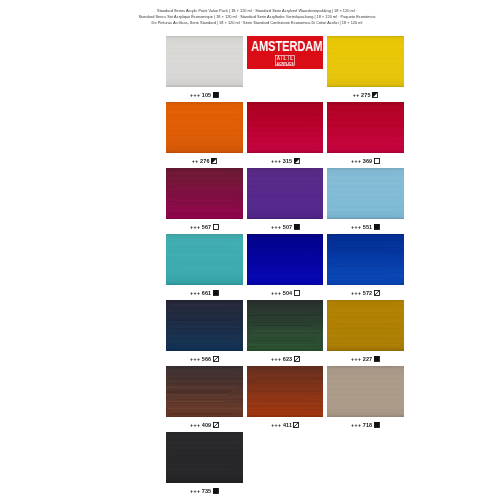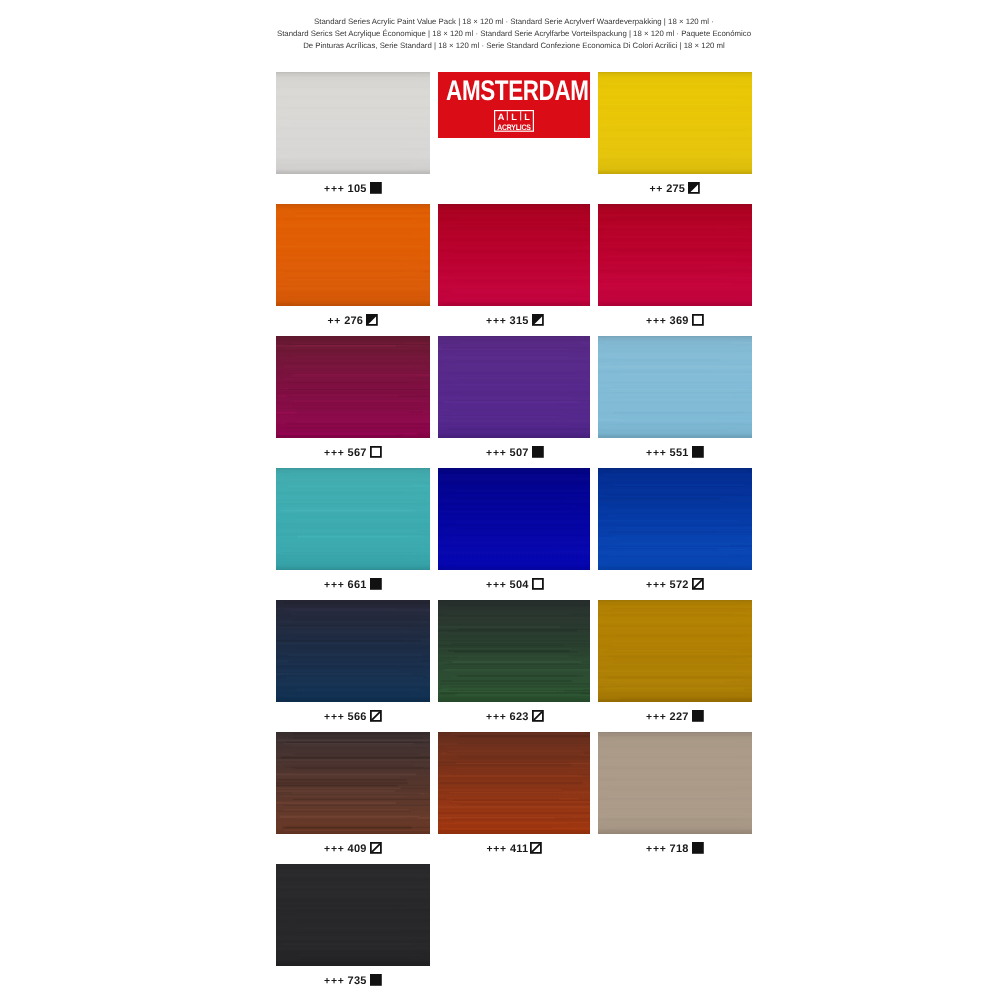--- a/index.html
+++ b/index.html
@@ -8,21 +8,21 @@
   .lab,.hline,.logo-brand,.logo-sub{will-change:transform;}
   #page{position:absolute;left:0;top:0;width:500px;height:500px;background:#fff;}
 
   
   #header{position:absolute;left:132px;top:7.5px;width:250px;text-align:center;}
   .hline{font-size:3.9px;line-height:6.4px;color:#363638;letter-spacing:0.002em;white-space:nowrap;
          font-family:"Liberation Sans",sans-serif;}
 
   
   #grid{position:absolute;left:138px;top:36.2px;width:237.5px;}
-  .row{position:relative;width:277px;height:66px;}
+  .row{position:relative;width:277px;height:66px;margin-left:28px;}
   .cell{position:absolute;top:0;width:76.5px;}
   .c0{left:0px;} .c1{left:80.5px;} .c2{left:161px;}
   .sw{height:50.5px;width:76.5px;position:relative;overflow:hidden;}
   .sw::before{content:"";position:absolute;inset:0;pointer-events:none;
      background:linear-gradient(to bottom,
         rgba(0,0,0,0.15) 0px, rgba(0,0,0,0.085) 1px, rgba(0,0,0,0.035) 2.6px,
         rgba(0,0,0,0.010) 9px, rgba(0,0,0,0) 26px,
         rgba(255,255,255,0.010) 42px, rgba(0,0,0,0.035) 48.8px, rgba(0,0,0,0.13) 50.5px);}
   .sw::after{content:"";position:absolute;inset:0;pointer-events:none;opacity:0.38;
      background:repeating-linear-gradient(to bottom,

